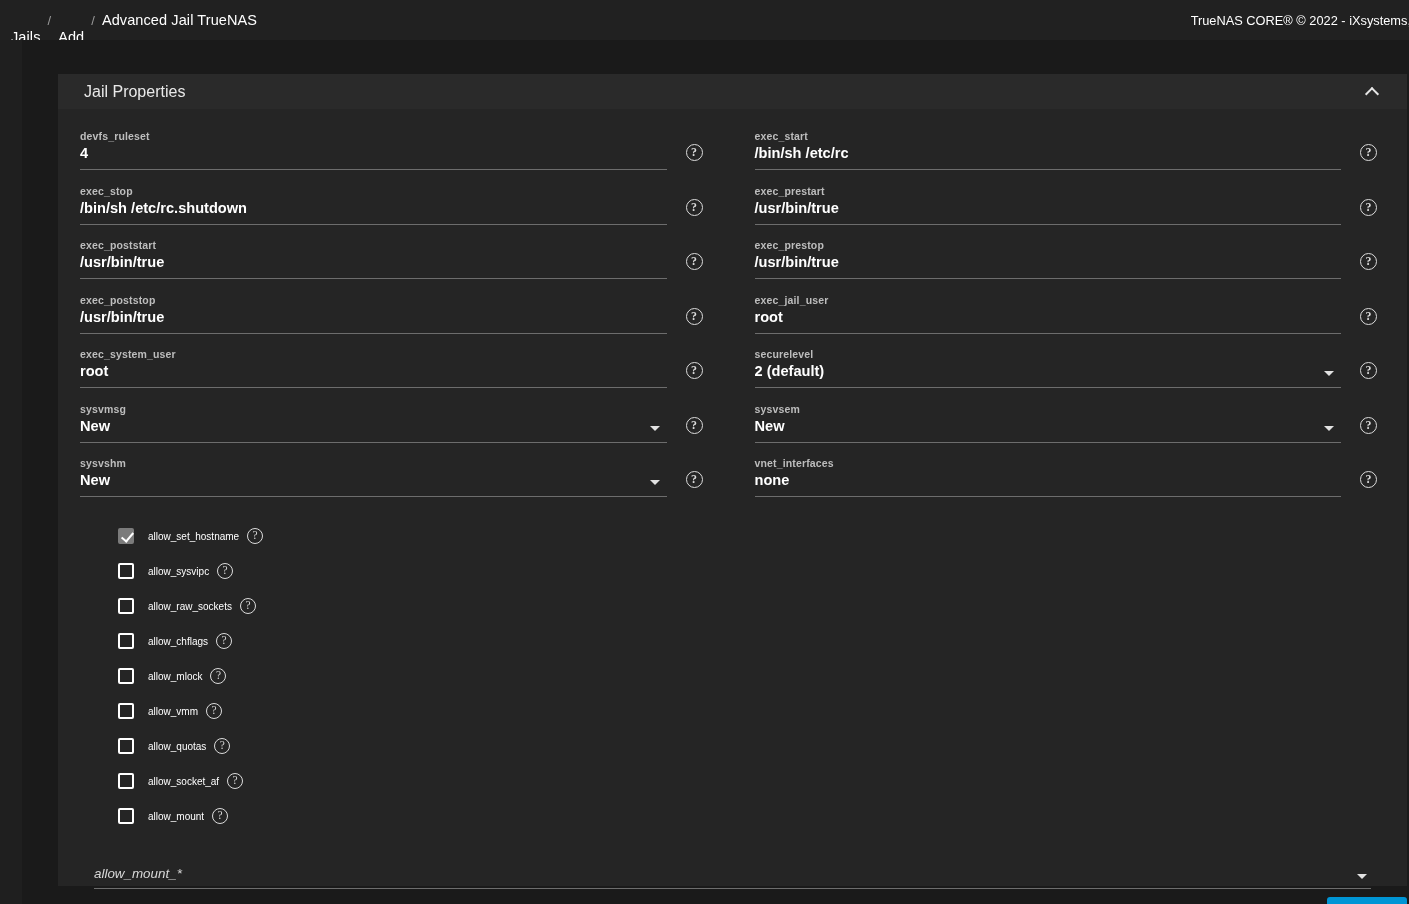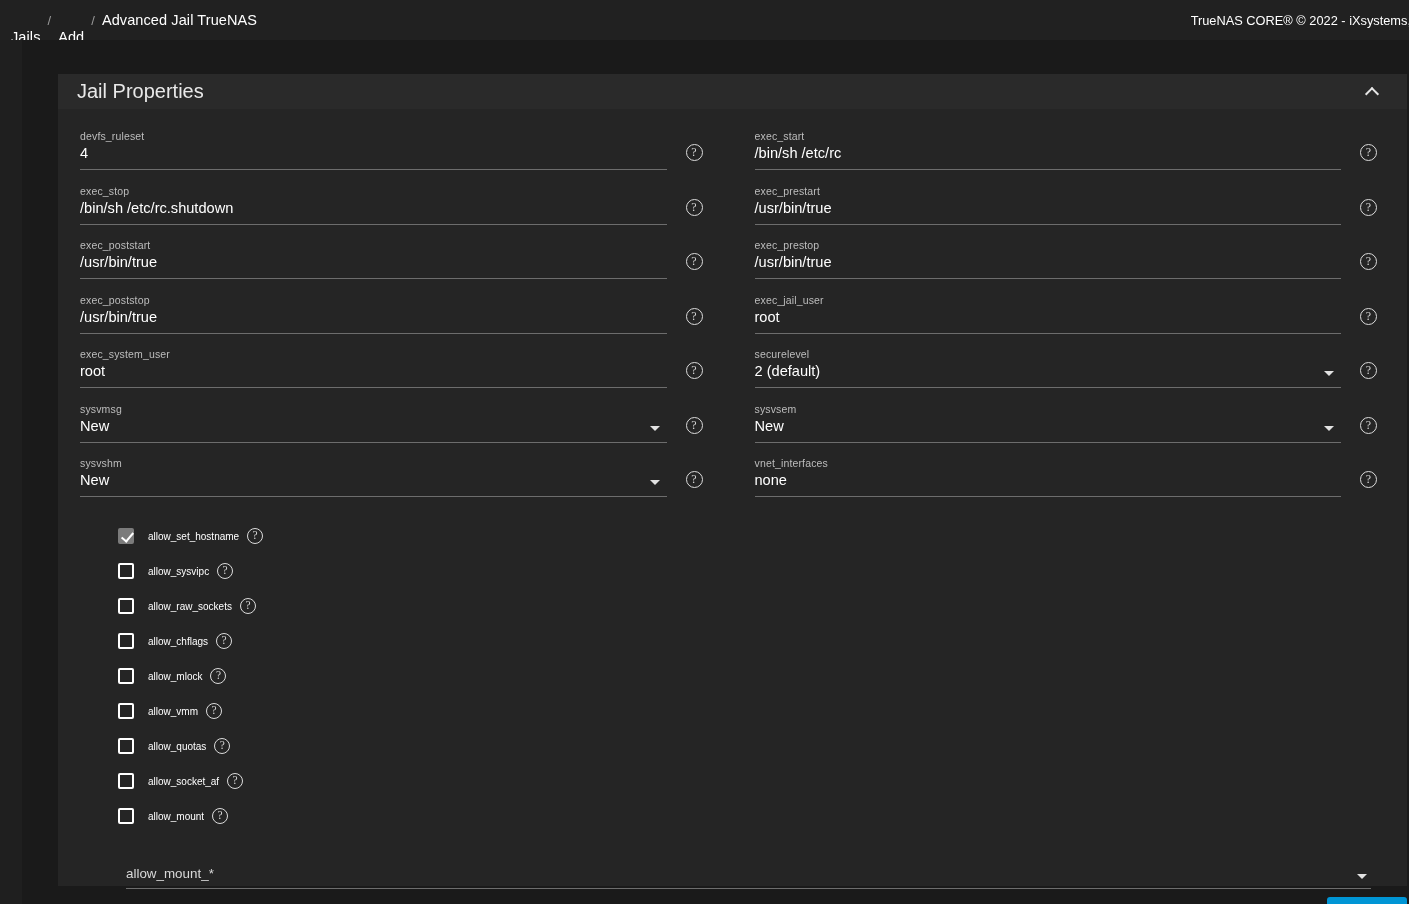--- a/index.html
+++ b/index.html
@@ -38,41 +38,42 @@
   
   #card {
     position: absolute; left: 36px; top: 34px; width: 1349px; height: 812px;
     background: #252525;
   }
   #cardhead {
     position: relative; height: 35px; background: #2a2a2a;
     display: flex; align-items: center;
   }
   #cardhead .title {
-    color: #e9e9e9; font-size: 20px; padding-left: 19px;
+    color: #e9e9e9; font-size: 16px; padding-left: 26px;
   }
   #collapse-btn {
     position: absolute; right: 18px; top: 0; height: 35px; width: 34px;
     display: flex; align-items: center; justify-content: center; cursor: pointer;
   }
   .chev-up {
     width: 11px; height: 11px; position: relative;
   }
   .chev-up::before {
     content:""; position: absolute; left: 0; top: 3px;
     width: 8px; height: 8px; border-left: 2px solid #e6e6e6; border-top: 2px solid #e6e6e6;
     transform: rotate(45deg);
   }
 
   #cardbody { position: relative; padding: 0; }
 
   
   .formgrid {
     position: relative; margin: 0 0 0 0;
     padding: 16px 0 0 0;
+    font-weight: bold;
   }
   .frow { display: flex; }
   .fcell { width: 50%; position: relative; padding: 0 30px 0 22px; }
   .field { position: relative; height: 54.5px; padding-right: 36px; }
   .flabel {
     position: absolute; left: 0; top: 5px;
     color: #bdbdbd; font-size: 10.5px; letter-spacing: .15px;
   }
   .fvalue {
     position: absolute; left: 0; top: 20px;
@@ -112,21 +113,21 @@
     transform: rotate(40deg);
   }
   .cblabel { color: #ffffff; font-size: 10px; margin-left: 14px; }
   .cbrow .help {
     position: static; margin-left: 8px;
     width: 16px; height: 16px; line-height: 13px; font-size: 11.5px;
   }
 
   
   .bottomsel {
-    position: relative; margin: 28px 36px 0 68px; height: 34px;
+    position: relative; margin: 28px 36px 0 36px; height: 34px; font-style: italic;
   }
   .bottomsel .bslabel {
     position: absolute; left: 0; top: 4px; color: #d9d9d9; font-size: 13.4px;
   }
   .bottomsel .bsunder {
     position: absolute; left: 0; right: 0; top: 26px; height: 1px; background: #6d6d6d;
   }
   .bottomsel .bscaret {
     position: absolute; right: 4px; top: 12px;
     width: 0; height: 0;

